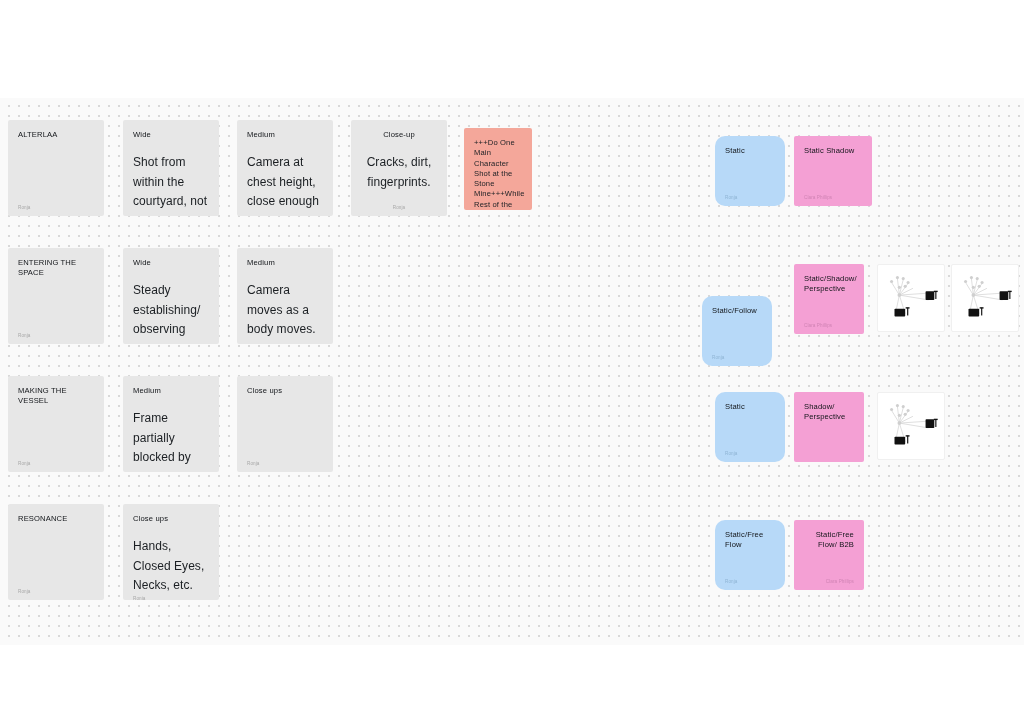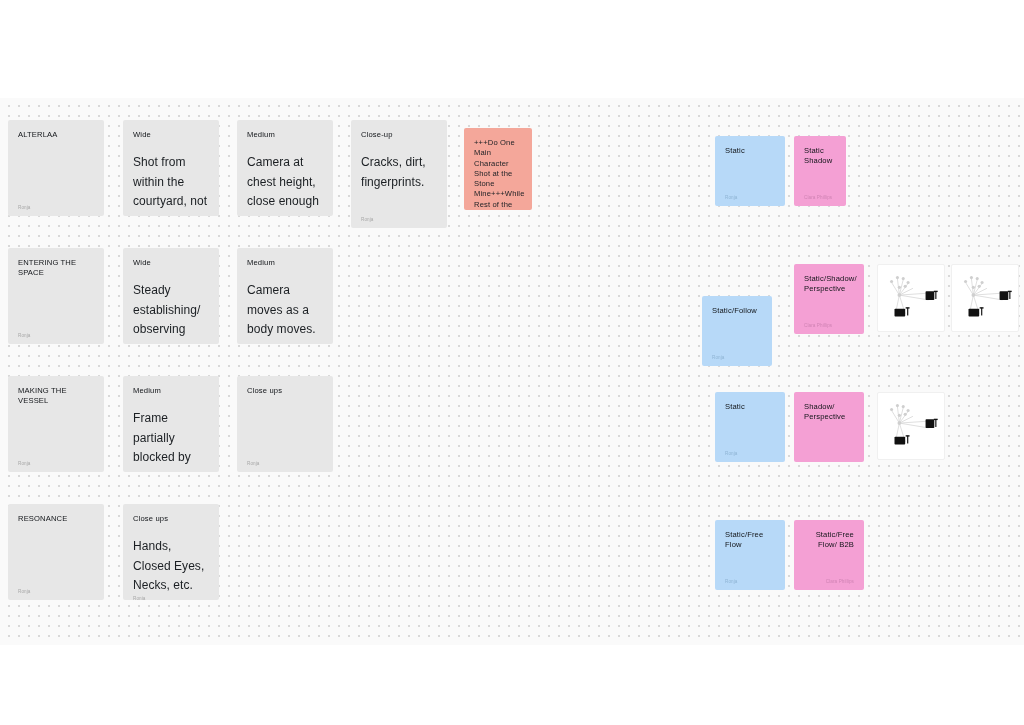--- a/index.html
+++ b/index.html
@@ -55,21 +55,21 @@
     font-size: 4.6px;
     line-height: 1.2;
     color: #9aa0a6;
     letter-spacing: 0.1px;
     margin-top: auto;
   }
   .note.gray { background: #e7e7e7; }
   .note.gray .author { color: #a8a8a8; }
   .note.salmon { background: #f4a79a; }
   .note.salmon .title { color: #1b1f23; }
-  .note.blue { background: #b7d9f8; }
+  .note.blue { background: #b7d9f8; border-radius: 10px; }
   .note.blue .author { color: #8fb4d4; }
   .note.pink { background: #f4a0d4; }
   .note.pink .author { color: #d083b4; }
   .note.white {
     background: #ffffff;
     padding: 0;
     border: 1px solid #f0f0f0;
   }
   .note.white svg { display: block; width: 100%; height: 100%; }
 </style>
@@ -85,33 +85,33 @@
       <div class="note gray" style="left: 123px; top: 22px; width: 96px; height: 96px;">
         <div class="title">Wide</div>
         <div class="body">Shot from within the courtyard, not across it. Foreground partially obstructed by a body or wall.</div>
         <div class="author">Ronja</div>
       </div>
       <div class="note gray" style="left: 237px; top: 22px; width: 96px; height: 96px;">
         <div class="title">Medium</div>
         <div class="body">Camera at chest height, close enough to register breath. Broken vessel barely in frame, not centered.</div>
         <div class="author">Ronja</div>
       </div>
-      <div class="note gray" style="left: 351px; top: 22px; width: 96px; height: 108px;">
+      <div class="note gray" style="left: 351px; top: 22px; width: 96px; height: 96px; text-align: center;">
         <div class="title">Close-up</div>
         <div class="body">Cracks, dirt, fingerprints.</div>
         <div class="author">Ronja</div>
       </div>
       <div class="note salmon" style="left: 464px; top: 30px; width: 68px; height: 82px;">
         <div class="title">+++Do One Main Character Shot at the Stone Mine+++While Rest of the cast gets dressed</div>
       </div>
       <div class="note blue" style="left: 715px; top: 38px; width: 70px; height: 70px;">
         <div class="title">Static</div>
         <div class="author">Ronja</div>
       </div>
-      <div class="note pink" style="left: 794px; top: 38px; width: 52px; height: 70px;">
+      <div class="note pink" style="left: 794px; top: 38px; width: 78px; height: 70px;">
         <div class="title">Static Shadow</div>
         <div class="author">Clara Phillips</div>
       </div>
       <div class="note gray" style="left: 8px; top: 150px; width: 96px; height: 96px;">
         <div class="title">ENTERING THE SPACE</div>
         <div class="author">Ronja</div>
       </div>
       <div class="note gray" style="left: 123px; top: 150px; width: 96px; height: 96px;">
         <div class="title">Wide</div>
         <div class="body">Steady establishing/ observing Shot</div>

